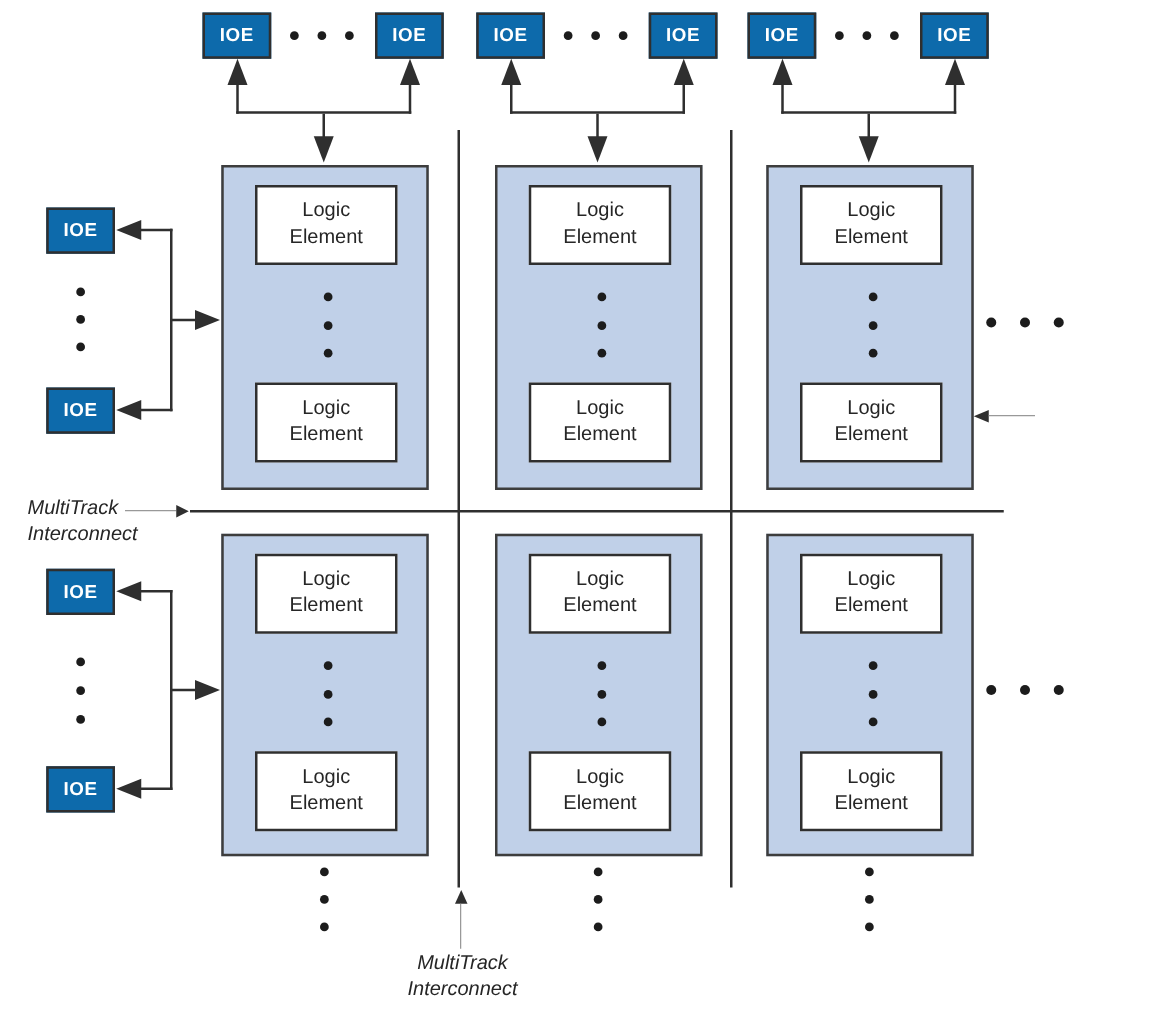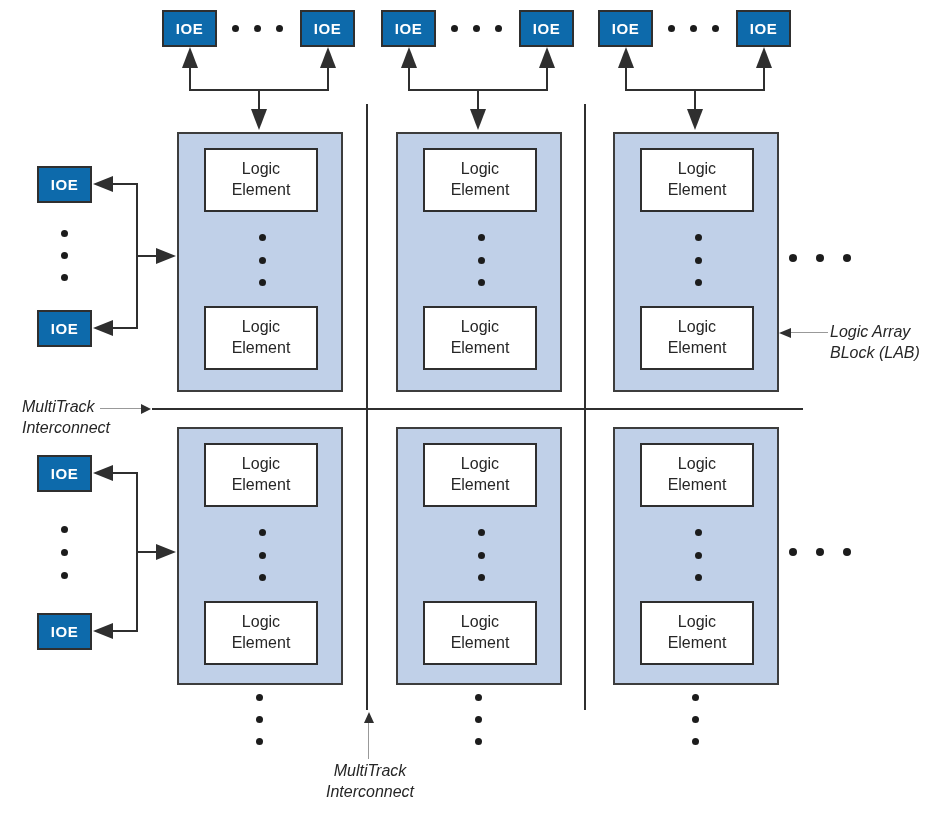--- a/index.html
+++ b/index.html
@@ -208,16 +208,14 @@
   <div class="leader-h" style="left:100px;top:408px;width:41px"></div>
   <div class="sarr-right" style="left:141px;top:404px"></div>
 
   <div class="sarr-up" style="left:364px;top:712px"></div>
   <div class="leader-v" style="left:368px;top:723px;height:36px"></div>
   <div class="lbl center" style="left:290px;top:760px;width:160px">MultiTrack
 Interconnect</div>
 
   <div class="sarr-left" style="left:779px;top:328px"></div>
   <div class="leader-h" style="left:791px;top:332px;width:37px"></div>
-  <div class="lbl" style="left:830px;top:321px">Logic Array
-BLock (LAB)</div>
 
 </div>
 
 </body></html>

